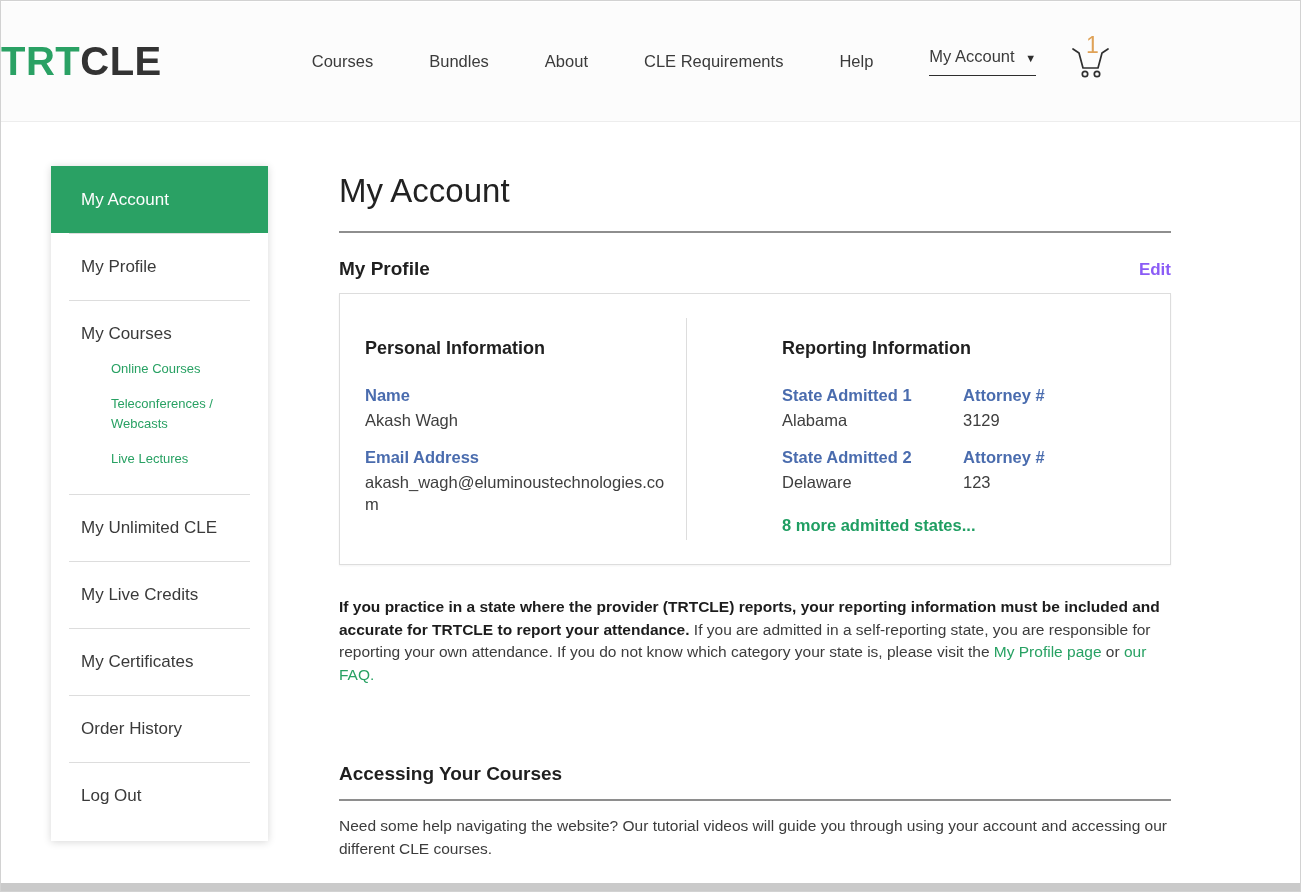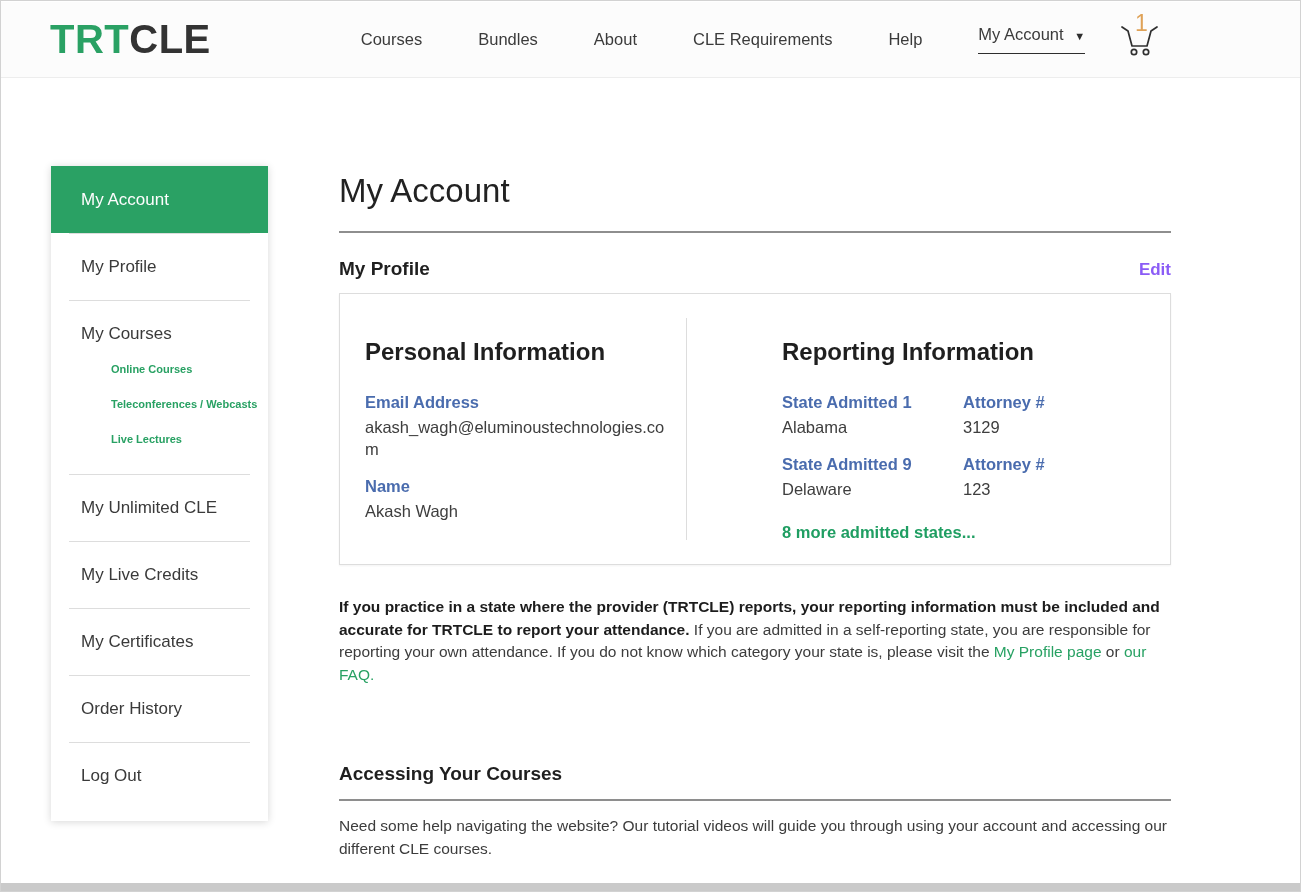--- a/index.html
+++ b/index.html
@@ -4,23 +4,23 @@
 <style>
   * { margin:0; padding:0; box-sizing:border-box; }
   html,body { background:#e9e9e9; }
   body { font-family:"Liberation Sans", sans-serif; }
   .page {
     position:relative; width:1301px; height:892px; background:#ffffff;
     border:1px solid #d2d2d2; overflow:hidden;
   }
   
   .header {
-    position:absolute; top:1px; left:0; right:0; height:76px;
+    position:absolute; top:1px; left:0; right:0; height:120px;
     background:#fcfcfc; border-bottom:1px solid #ededed;
-    display:flex; align-items:center; padding-left:49px;
+    display:flex; align-items:center; 
   }
   .logo { font-size:40px; font-weight:800; letter-spacing:.5px; cursor:pointer; }
   .logo .lg-green { color:#2aa164; }
   .logo .lg-dark { color:#333333; }
   .nav { display:flex; align-items:center; margin-left:150px; }
   .nav-item {
     font-size:16.5px; color:#3b3b3b; margin-right:56px; cursor:pointer; white-space:nowrap;
   }
   .nav-item.nav-account {
     border-bottom:1px solid #2e2e2e; padding-bottom:9px; margin-right:0;
@@ -41,38 +41,38 @@
     display:flex; align-items:center; padding-left:30px; cursor:pointer;
   }
   .side-item {
     padding:23px 10px 23px 30px; font-size:17px; color:#3a3a3a; cursor:pointer;
   }
   .side-div { height:1px; background:#dddddd; margin:0 18px; }
   .side-group { padding:23px 10px 25px 30px; }
   .side-group-label { font-size:17px; color:#3a3a3a; cursor:pointer; }
   .side-sub { padding-left:30px; }
   .side-sub-item {
-    margin-top:15px; font-size:11px; font-weight:bold; color:#28a163;
+    margin-top:15px; font-size:13px; font-weight:normal; color:#28a163;
     line-height:20px; cursor:pointer;
   }
   
   .main { position:absolute; left:338px; top:165px; width:832px; }
   .page-title { font-size:33px; font-weight:500; color:#222222; margin-top:6px; }
   .rule { border:none; border-top:2px solid #8e8e8e; margin-top:21px; }
   .sect-head { display:flex; justify-content:space-between; align-items:flex-end; margin-top:25px; }
   .sect-title { font-size:19px; font-weight:bold; color:#1f1f1f; }
   .edit-link { font-size:17px; font-weight:bold; color:#8b5cf6; cursor:pointer; }
   .card {
     margin-top:13px; height:272px; border:1px solid #dddddd; background:#fff;
     display:flex; box-shadow:0 1px 2px rgba(0,0,0,.05);
   }
   .col-personal { width:346px; padding:44px 0 0 25px; }
   .v-div { width:1px; background:#dddddd; margin:24px 0; }
   .col-reporting { flex:1; padding:44px 0 0 95px; }
-  .card-col-title { font-size:24px; font-weight:bold; color:#1f1f1f; margin-bottom:27px; }
+  .card-col-title { font-size:18px; font-weight:bold; color:#1f1f1f; margin-bottom:27px; }
   .field { margin-bottom:17px; }
   .field-label { font-size:16.5px; font-weight:bold; color:#4a6cae; margin-bottom:4px; }
   .field-value { font-size:16.5px; color:#3e3e3e; line-height:22px; }
   .email-value { max-width:312px; word-break:break-all; }
   .rep-row { display:flex; margin-bottom:17px; }
   .rep-state { width:181px; }
   .more-link { margin-top:23px; font-size:16.5px; font-weight:bold; color:#1f9e62; cursor:pointer; }
   .note { margin-top:31px; font-size:15.5px; line-height:22.5px; color:#3c3c3c; }
   .note b { color:#1c1c1c; }
   .note .green-link { color:#28a163; font-weight:normal; cursor:pointer; }
@@ -143,44 +143,44 @@
 
     <div class="sect-head">
       <span class="sect-title">My Profile</span>
       <span class="edit-link">Edit</span>
     </div>
 
     <div class="card">
       <div class="col-personal">
         <div class="card-col-title">Personal Information</div>
         <div class="field">
+          <div class="field-label">Name</div>
+          <div class="field-value">Akash Wagh</div>
+        </div>
+        <div class="field">
           <div class="field-label">Email Address</div>
           <div class="field-value email-value">akash_wagh@eluminoustechnologies.com</div>
-        </div>
-        <div class="field">
-          <div class="field-label">Name</div>
-          <div class="field-value">Akash Wagh</div>
         </div>
       </div>
       <div class="v-div"></div>
       <div class="col-reporting">
         <div class="card-col-title">Reporting Information</div>
         <div class="rep-row">
           <div class="rep-state">
             <div class="field-label">State Admitted 1</div>
             <div class="field-value">Alabama</div>
           </div>
           <div>
             <div class="field-label">Attorney #</div>
             <div class="field-value">3129</div>
           </div>
         </div>
         <div class="rep-row">
           <div class="rep-state">
-            <div class="field-label">State Admitted 9</div>
+            <div class="field-label">State Admitted 2</div>
             <div class="field-value">Delaware</div>
           </div>
           <div>
             <div class="field-label">Attorney #</div>
             <div class="field-value">123</div>
           </div>
         </div>
         <div class="more-link">8 more admitted states...</div>
       </div>
     </div>

